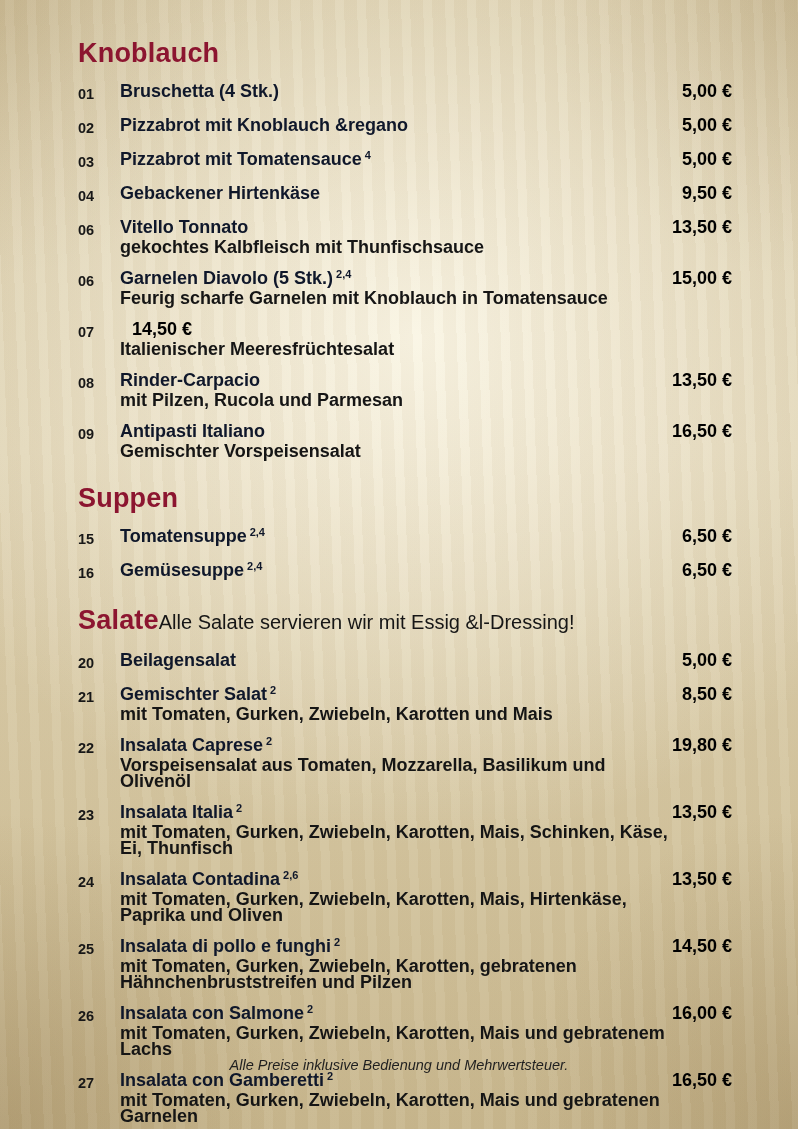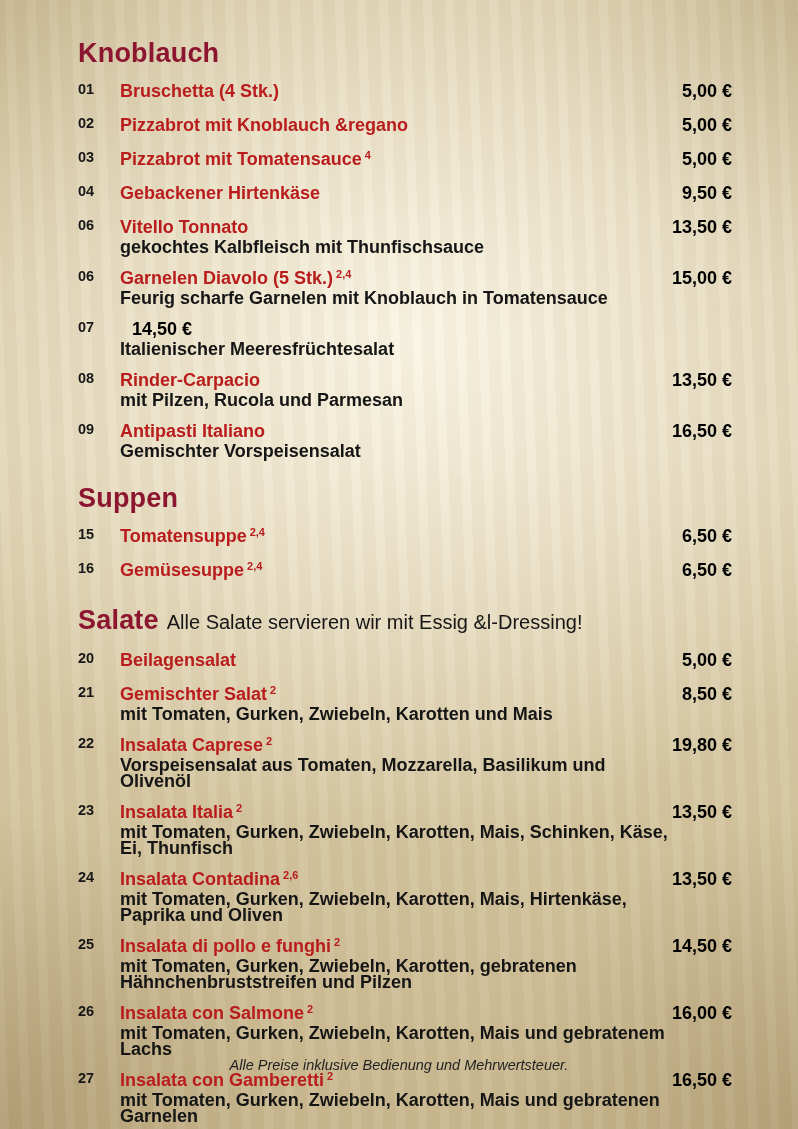--- a/index.html
+++ b/index.html
@@ -30,32 +30,31 @@
   .section-heading {
     margin: 0 0 13px 0;
     font-size: 27px; line-height: 30px; font-weight: bold;
     color: #8c1530;
     letter-spacing: 0.2px;
   }
   .section-subtitle {
     color: #161616;
     font-weight: normal;
     font-size: 20px;
-    margin-left: 8px;
     letter-spacing: 0;
   }
   .menu-item { margin-bottom: 13px; }
-  .row { display: flex; align-items: flex-start; }
+  .row { display: flex; align-items: flex-end; }
   .num {
     flex: none; width: 42px;
     font-size: 14.5px; font-weight: bold; color: #171717;
   }
   .title {
     flex: 1;
-    font-size: 18px; line-height: 21px; font-weight: bold; color: #b91c1c;
+    font-size: 18px; line-height: 21px; font-weight: bold; color: #0f172a;
   }
   .title sup {
     font-size: 11px; font-weight: bold;
     margin-left: 3px;
     vertical-align: 6px;
     line-height: 0;
   }
   .price {
     flex: none;
     font-size: 18px; font-weight: bold; color: #000000;

